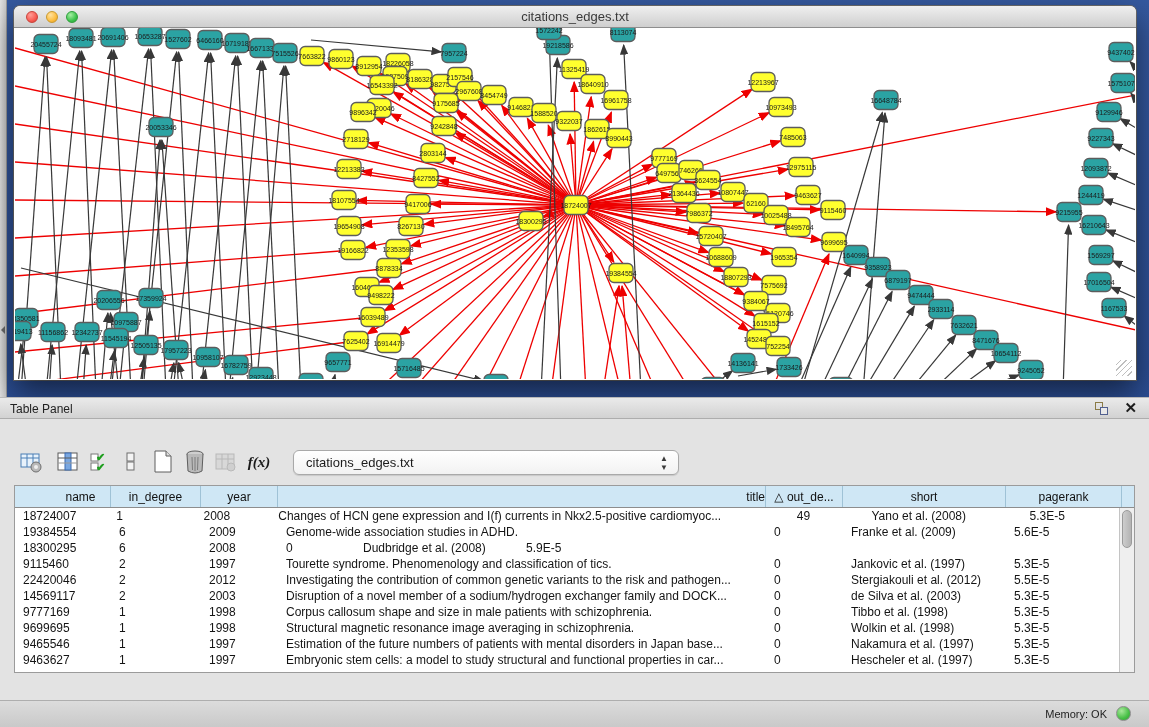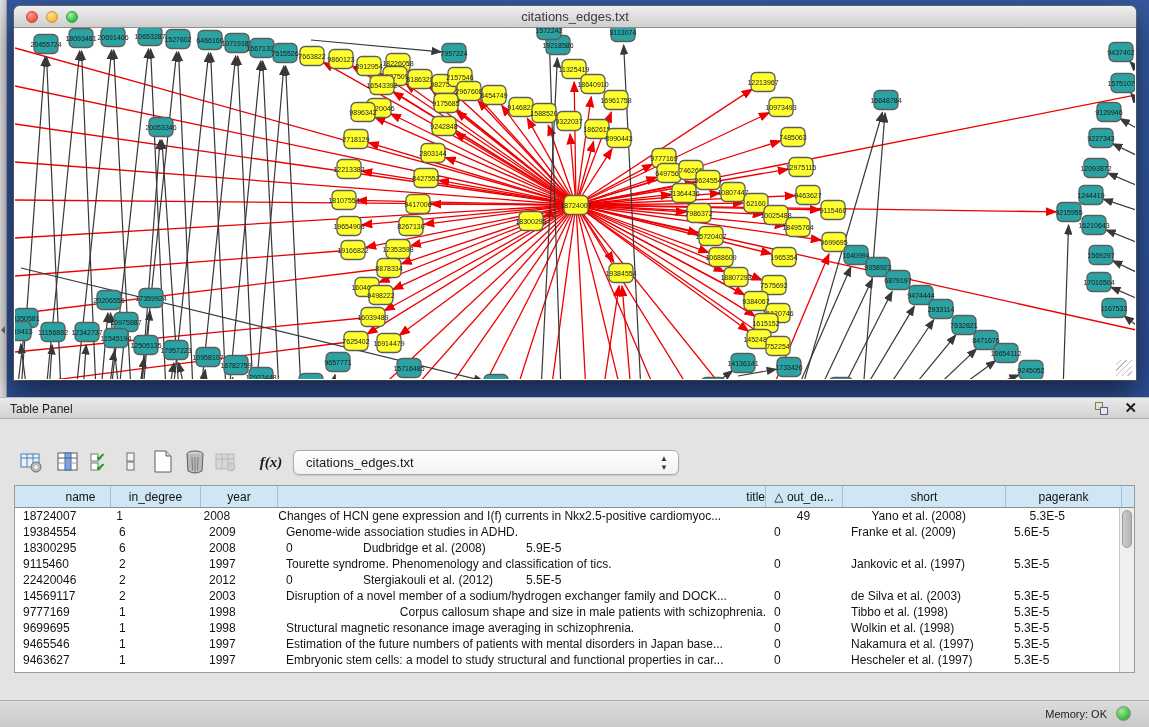--- a/index.html
+++ b/index.html
@@ -834,21 +834,21 @@
       </div>
       <div class="tb-icon" style="left:213px">
         <svg width="24" height="24" opacity="0.5">
             <rect x="2" y="4" width="18" height="15" fill="#cfcfcf" stroke="#8e8e8e"></rect>
             <line x1="2" y1="9" x2="20" y2="9" stroke="#8e8e8e"></line>
             <line x1="8" y1="4" x2="8" y2="19" stroke="#8e8e8e"></line>
             <line x1="14" y1="4" x2="14" y2="19" stroke="#8e8e8e"></line>
             <circle cx="17" cy="17" r="4" fill="#bdbdbd" stroke="#909090"></circle>
           </svg>
       </div>
-      <div class="tb-icon" style="left:258px">
+      <div class="tb-icon" style="left:246px">
         <span class="fx">f(x)</span>
       </div>
       <div class="combo">
         <span class="val">citations_edges.txt</span>
         <span class="spin">▲<br>▼</span>
       </div>
     </div>
 
     <div class="tablebox">
       <div class="thead" id="thead">
@@ -893,38 +893,39 @@
             <div class="td" style="width: 77px;">1997</div>
             <div class="td" style="width: 488px;">Tourette syndrome. Phenomenology and classification of tics.</div>
             <div class="td" style="width: 77px;">0</div>
             <div class="td" style="width: 163px;">Jankovic et al. (1997)</div>
             <div class="td" style="width: 116px;">5.3E-5</div>
           </div>
           <div class="trow">
             <div class="td" style="width: 96px;">22420046</div>
             <div class="td" style="width: 90px;">2</div>
             <div class="td" style="width: 77px;">2012</div>
+            <div class="td" style="width: 488px;">Investigating the contribution of common genetic variants to the risk and pathogen...</div>
             <div class="td" style="width: 77px;">0</div>
             <div class="td" style="width: 163px;">Stergiakouli et al. (2012)</div>
             <div class="td" style="width: 116px;">5.5E-5</div>
           </div>
           <div class="trow">
             <div class="td" style="width: 96px;">14569117</div>
             <div class="td" style="width: 90px;">2</div>
             <div class="td" style="width: 77px;">2003</div>
             <div class="td" style="width: 488px;">Disruption of a novel member of a sodium/hydrogen exchanger family and DOCK...</div>
             <div class="td" style="width: 77px;">0</div>
             <div class="td" style="width: 163px;">de Silva et al. (2003)</div>
             <div class="td" style="width: 116px;">5.3E-5</div>
           </div>
           <div class="trow">
             <div class="td" style="width: 96px;">9777169</div>
             <div class="td" style="width: 90px;">1</div>
             <div class="td" style="width: 77px;">1998</div>
-            <div class="td" style="width: 488px; text-align: right;">Corpus callosum shape and size in male patients with schizophrenia.</div>
+            <div class="td" style="width: 488px;">Corpus callosum shape and size in male patients with schizophrenia.</div>
             <div class="td" style="width: 77px;">0</div>
             <div class="td" style="width: 163px;">Tibbo et al. (1998)</div>
             <div class="td" style="width: 116px;">5.3E-5</div>
           </div>
           <div class="trow">
             <div class="td" style="width: 96px;">9699695</div>
             <div class="td" style="width: 90px;">1</div>
             <div class="td" style="width: 77px;">1998</div>
             <div class="td" style="width: 488px;">Structural magnetic resonance image averaging in schizophrenia.</div>
             <div class="td" style="width: 77px;">0</div>

